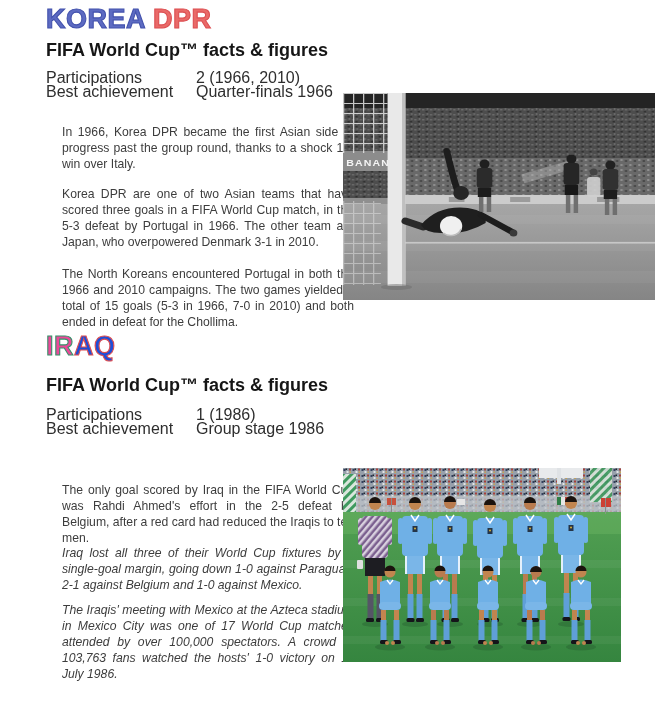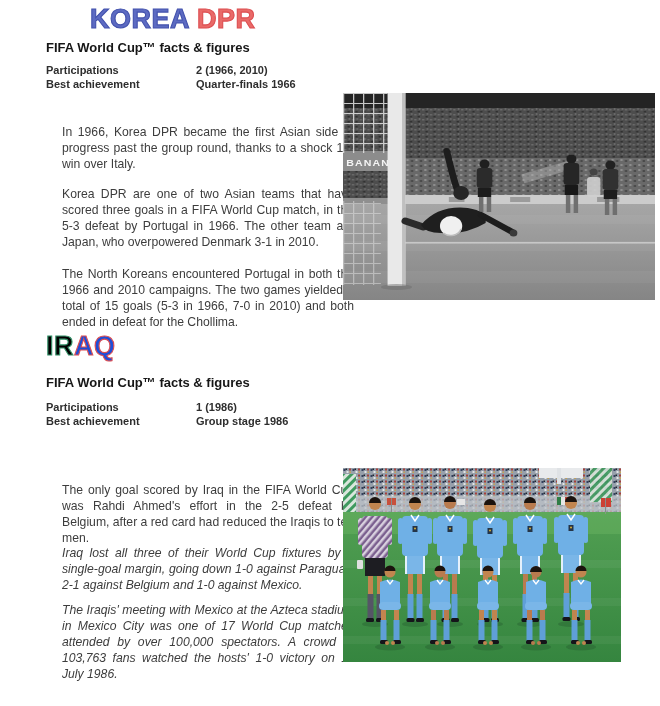--- a/index.html
+++ b/index.html
@@ -7,40 +7,40 @@
     position:relative; width:660px; height:706px; background:#ffffff;
     font-family:"Liberation Sans", sans-serif; overflow:hidden;
   }
   .abs { position:absolute; }
   .country-title {
     margin:0; font-size:27px; font-weight:bold; letter-spacing:0.5px; line-height:1;
     white-space:nowrap;
   }
   .tk-main   { color:#5d6bc2; -webkit-text-stroke:1.1px #4352ad; }
   .tk-accent { color:#e96a68; -webkit-text-stroke:1.1px #dd4f52; margin-left:7px; }
-  .ti-main   { color:#000000; -webkit-text-stroke:1.1px #36936a; }
+  .ti-main   { color:#ec4899; -webkit-text-stroke:1.1px #36936a; }
   .ti-accent { color:#1d4ed8; -webkit-text-stroke:1.1px #dd4f52; }
-  .subtitle { margin:0; font-size:13px; font-weight:bold; color:#161616; white-space:nowrap; }
-  .facts { font-size:11px; font-weight:bold; color:#2e2e2e; line-height:14px; }
+  .subtitle { margin:0; font-size:18px; font-weight:bold; color:#161616; white-space:nowrap; }
+  .facts { font-size:16px; font-weight:normal; color:#2e2e2e; line-height:14px;margin-top:8px; }
   .facts .row { display:flex; }
   .facts .lbl { width:150px; flex:0 0 150px; }
   .para {
     margin:16px; width:292px; font-size:12.2px; line-height:16px;
     text-align:justify; color:#3d3d3d;
   }
   figure { margin:0; }
   figure svg { display:block; width:100%; height:100%; }
 </style>
 </head>
 <body>
 
 <div class="page">
 
   <section>
-    <h1 class="abs country-title" style="left:46px; top:6px;margin-left:44px;">
+    <h1 class="abs country-title" style="left:46px; top:6px;">
       <span class="tk-main">KOREA</span><span class="tk-accent">DPR</span>
     </h1>
 
     <h2 class="abs subtitle" style="left:46px; top:40px;">FIFA World Cup™ facts &amp; figures</h2>
 
     <div class="abs facts" style="left:46px; top:63px;">
       <div class="row">
         <span class="lbl">Participations</span>
         <span class="val">2 (1966, 2010)</span>
       </div>

